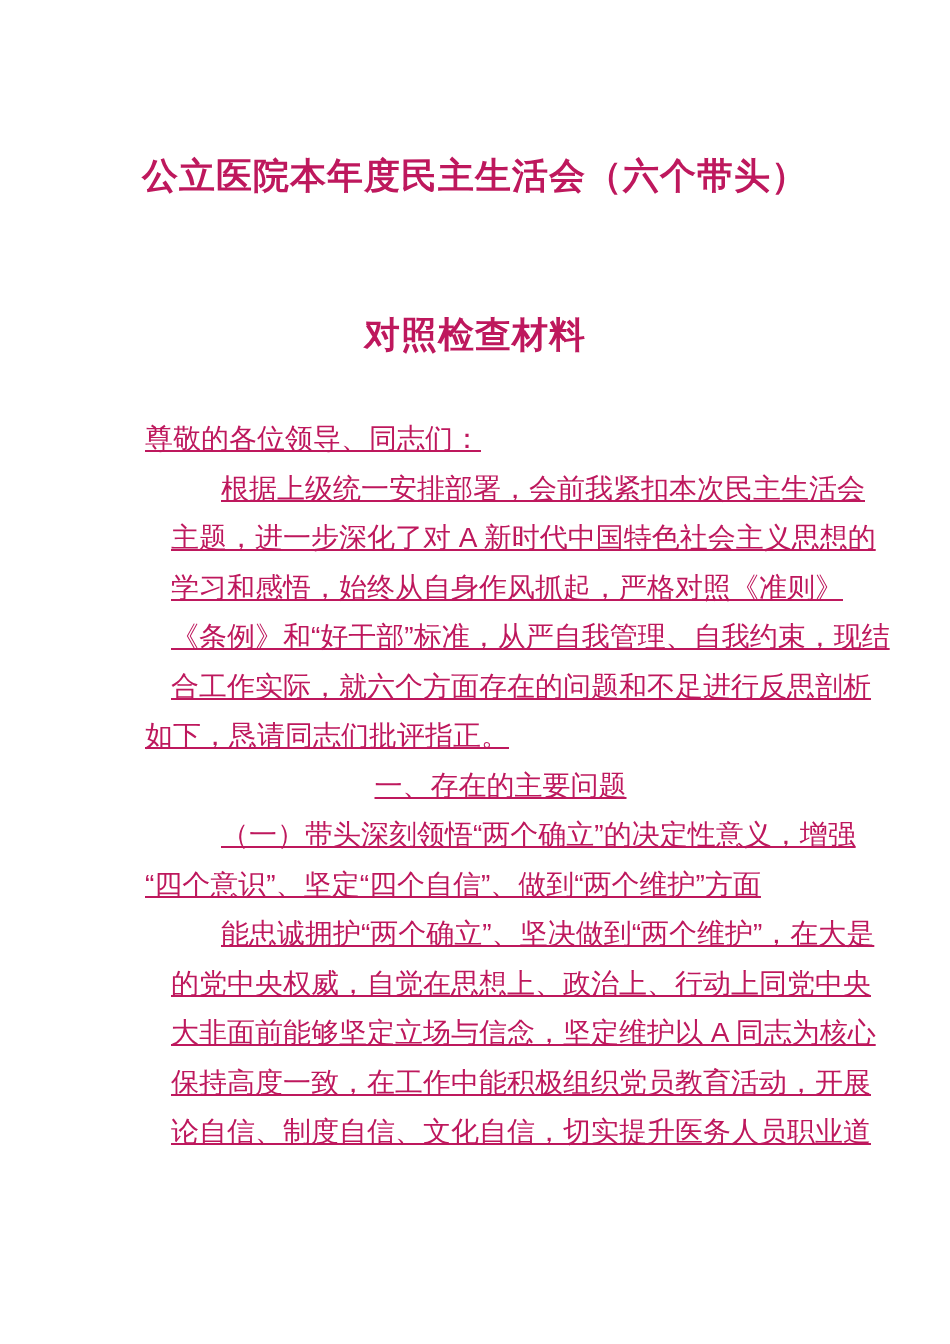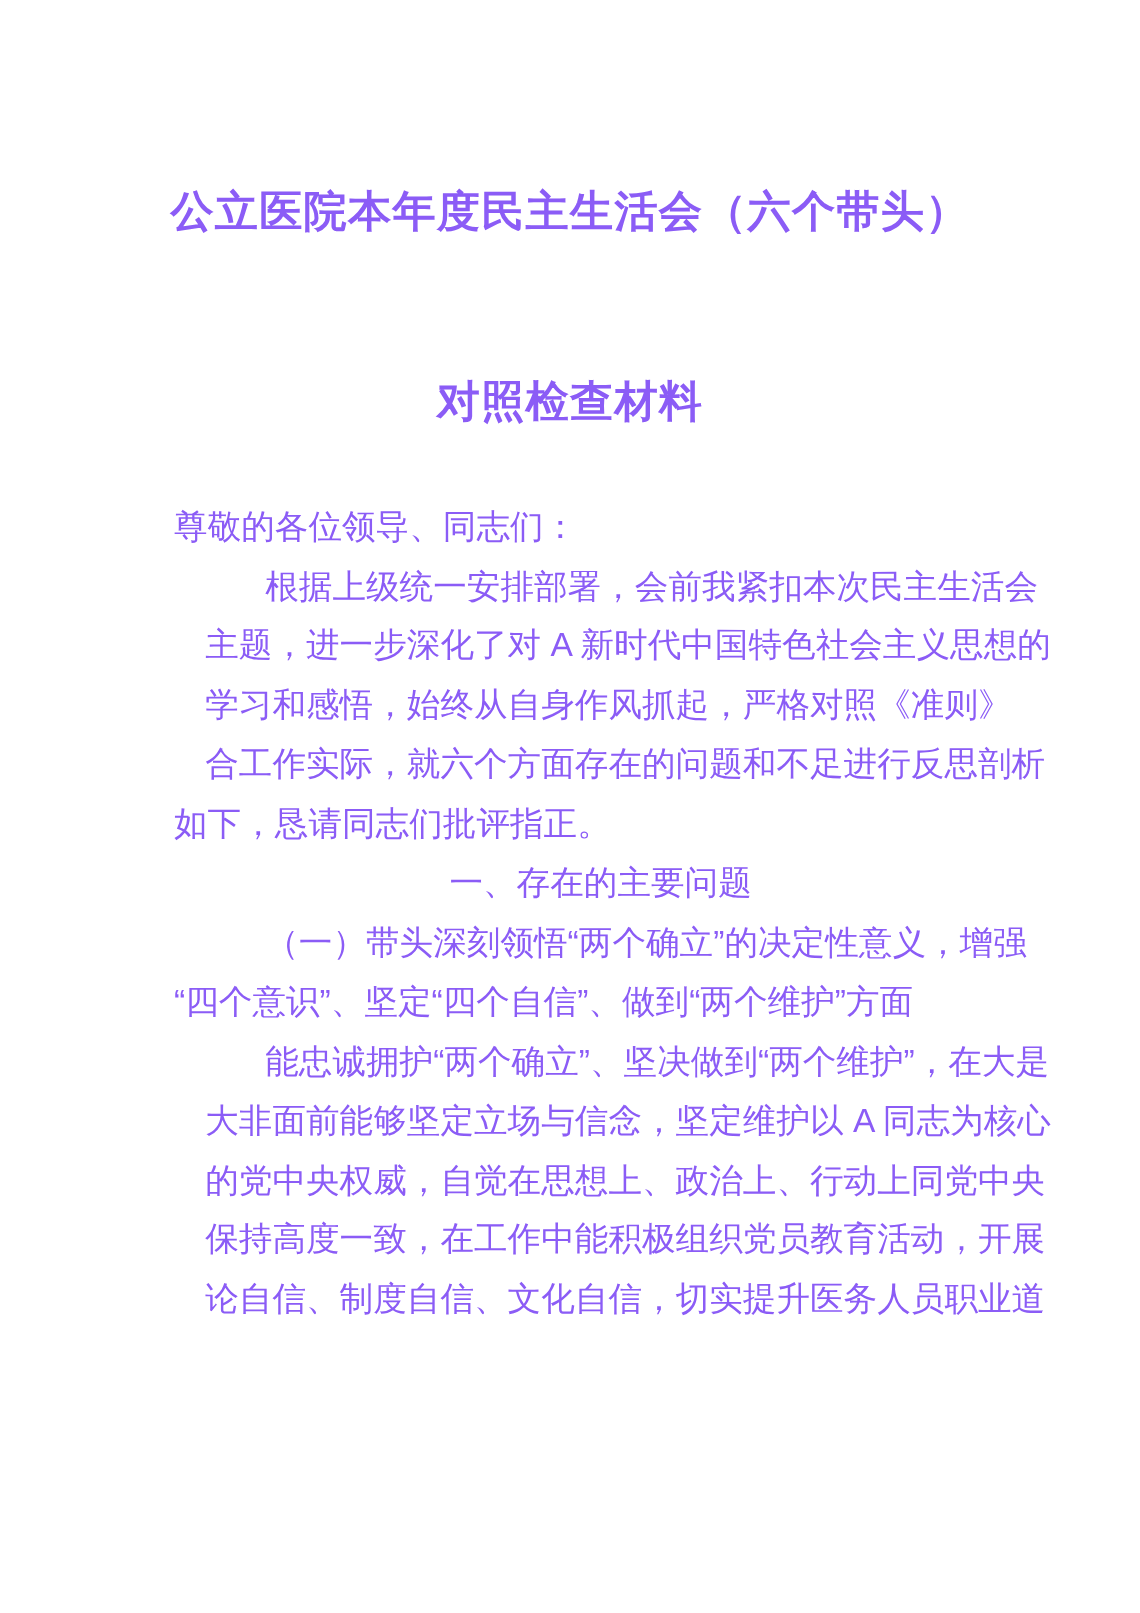--- a/index.html
+++ b/index.html
@@ -5,21 +5,21 @@
   html, body {
     margin: 0;
     padding: 0;
     background: #ffffff;
   }
   .page {
     position: relative;
     width: 950px;
     height: 1344px;
     background: #ffffff;
-    color: #8b5cf6;
+    color: #be185d;
     font-family: "Liberation Sans", sans-serif;
     overflow: hidden;
   }
   .title-block {
     position: absolute;
     top: 156px;
     left: 0;
     width: 950px;
     text-align: center;
     font-size: 36px;
@@ -37,20 +37,21 @@
     width: 661px;
     font-size: 28px;
     line-height: 49.5px;
   }
   .paragraph {
     margin: 0;
   }
   .line {
     white-space: nowrap;
     text-align: left;
+    text-decoration: underline;
   }
   .line.j {
     text-align: justify;
     text-align-last: justify;
     margin-left: 26px;
   }
   .line.ind {
     text-indent: 50px;
     text-align: center;
   }
@@ -64,31 +65,32 @@
     <div class="title-line title-line-2">对照检查材料</div>
   </div>
   <div class="body-text">
       <div class="paragraph">
         <div class="line">尊敬的各位领导、同志们：</div>
       </div>
       <div class="paragraph">
         <div class="line ind j">根据上级统一安排部署，会前我紧扣本次民主生活会</div>
         <div class="line j">主题，进一步深化了对 A 新时代中国特色社会主义思想的</div>
         <div class="line j">学习和感悟，始终从自身作风抓起，严格对照《准则》</div>
+        <div class="line j">《条例》和“好干部”标准，从严自我管理、自我约束，现结</div>
         <div class="line j">合工作实际，就六个方面存在的问题和不足进行反思剖析</div>
         <div class="line">如下，恳请同志们批评指正。</div>
       </div>
       <div class="paragraph">
         <div class="line ind">一、存在的主要问题</div>
       </div>
       <div class="paragraph">
         <div class="line ind j">（一）带头深刻领悟“两个确立”的决定性意义，增强</div>
         <div class="line">“四个意识”、坚定“四个自信”、做到“两个维护”方面</div>
       </div>
       <div class="paragraph">
         <div class="line ind j">能忠诚拥护“两个确立”、坚决做到“两个维护”，在大是</div>
+        <div class="line j">的党中央权威，自觉在思想上、政治上、行动上同党中央</div>
         <div class="line j">大非面前能够坚定立场与信念，坚定维护以 A 同志为核心</div>
-        <div class="line j">的党中央权威，自觉在思想上、政治上、行动上同党中央</div>
         <div class="line j">保持高度一致，在工作中能积极组织党员教育活动，开展</div>
         <div class="line j">论自信、制度自信、文化自信，切实提升医务人员职业道</div>
       </div>
     </div>
 </div>
 
 </body></html>

